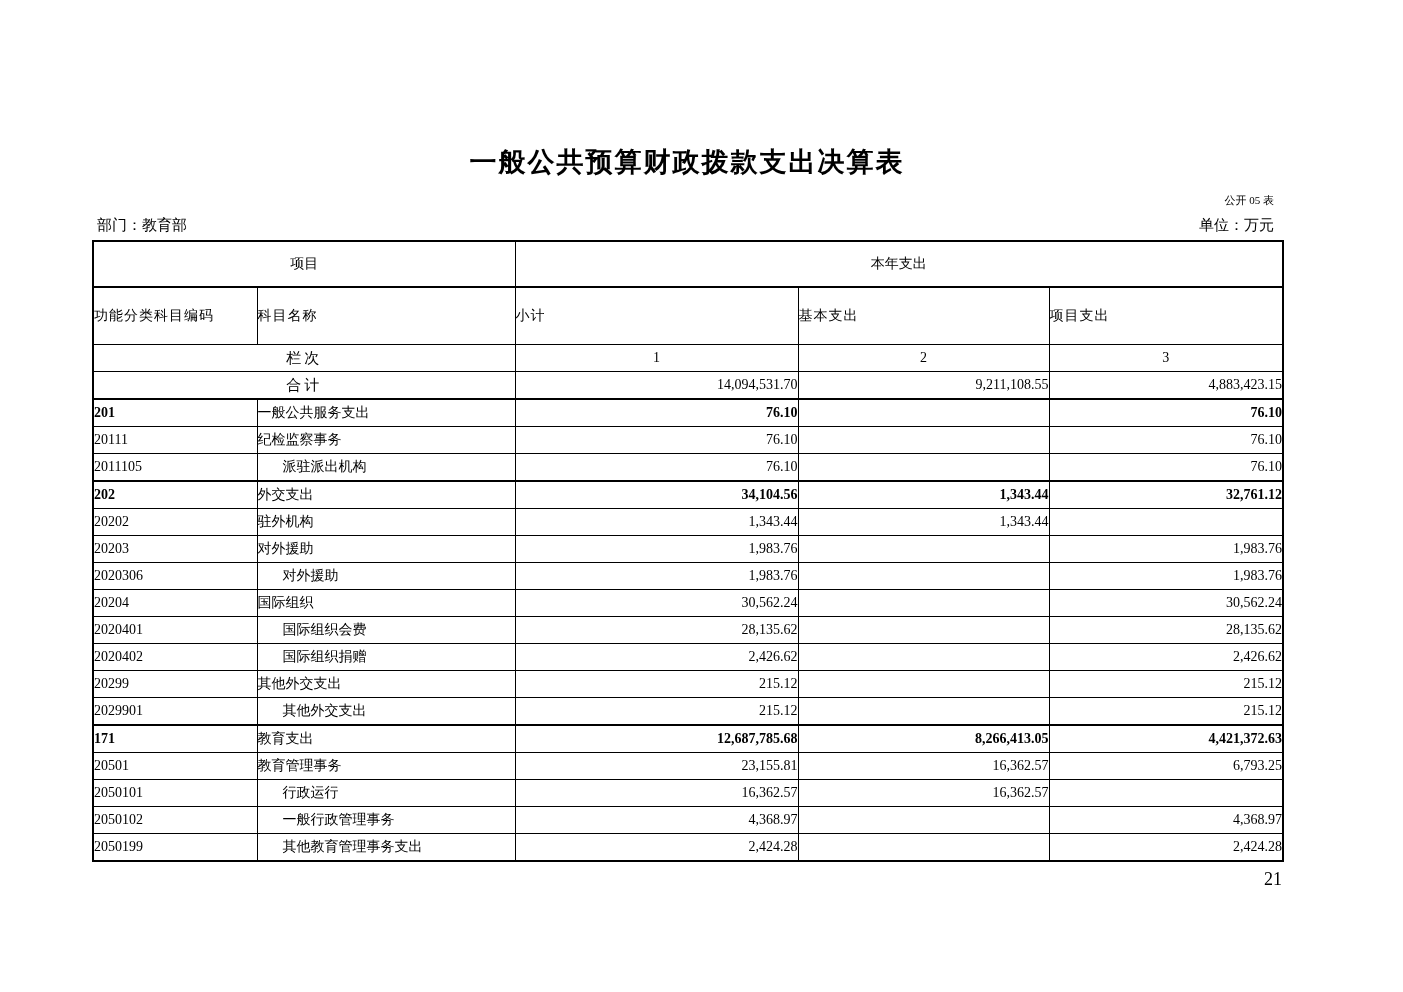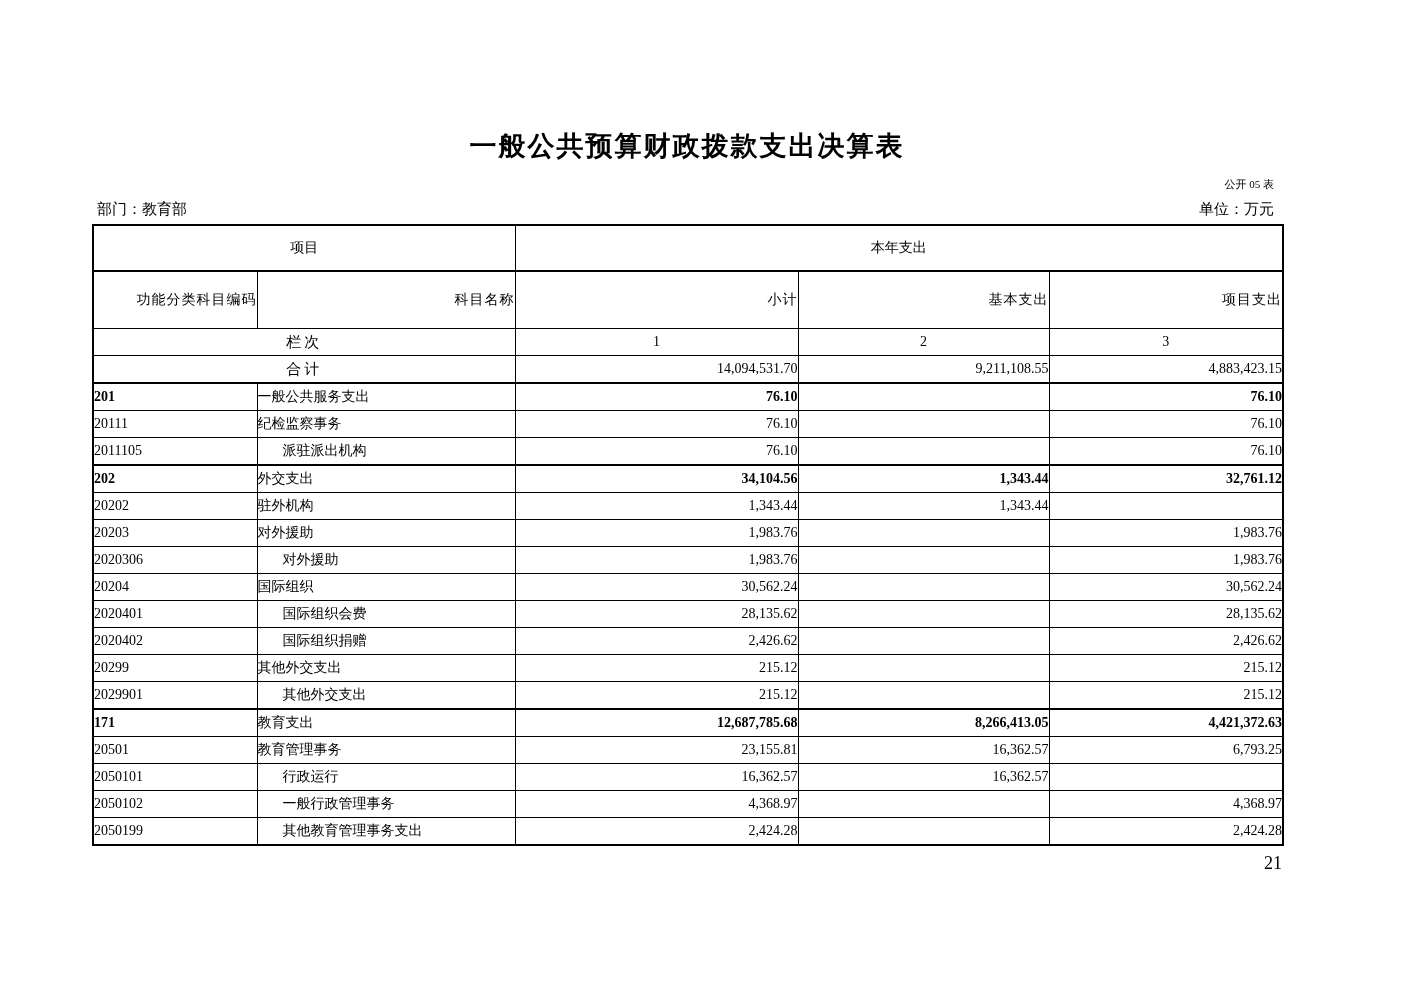--- a/index.html
+++ b/index.html
@@ -8,21 +8,21 @@
     width: 1403px;
     height: 992px;
     background: #ffffff;
     color: #000000;
     font-family: "Liberation Serif", "DejaVu Serif", serif;
     overflow: hidden;
   }
   .content {
     position: absolute;
     left: 92px;
-    top: 0;
+    top: 16px;
     width: 1190px;
   }
   .doc-title {
     padding-top: 130px;
     text-align: center;
     font-size: 27px;
     font-weight: bold;
     letter-spacing: 2px;
     line-height: 32px;
   }
@@ -59,23 +59,22 @@
     overflow: hidden;
     white-space: nowrap;
   }
   tr.hdr1 td {
     height: 44px;
     text-align: center;
     border-bottom: 2px solid #000;
   }
   tr.hdr2 td {
     height: 56px;
-    text-align: right;
+    text-align: left;
     letter-spacing: 1px;
-    padding-left: 27px;
   }
   tr.lanci td { text-align: center; }
   tr.total td.label, tr.lanci td.label { text-align: center; letter-spacing: 3px; font-size: 15px; }
   td.num { text-align: right; padding-right: 10px; }
   td.code { text-align: left; padding-left: 9px; }
   td.name { text-align: left; padding-left: 8px; }
   td.name.indent { padding-left: 25px; }
   tr.total td.num { font-weight: normal; }
   tr.cat td.code, tr.cat td.num { font-weight: bold; }
   tr.thick-top td { border-top: 2.5px solid #000; }

